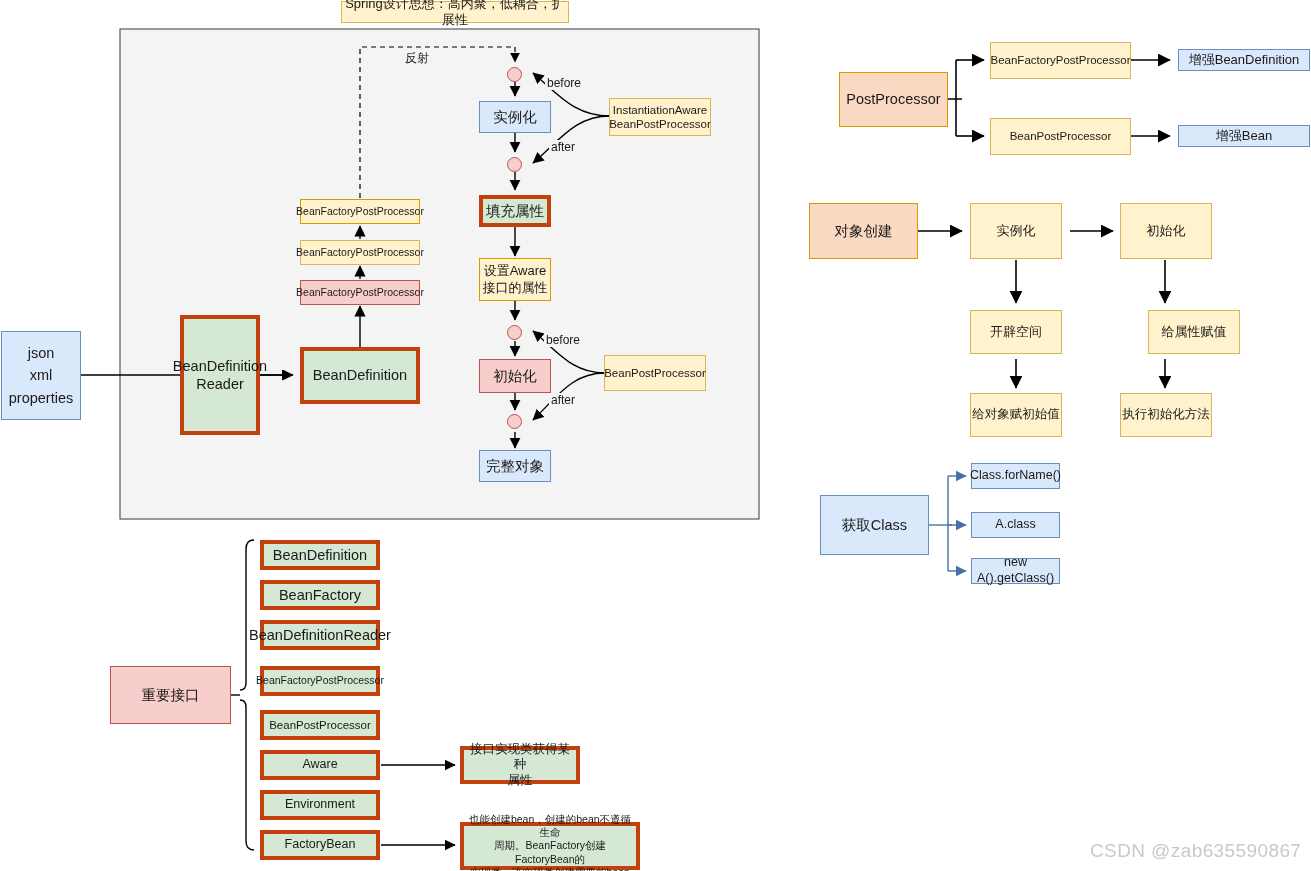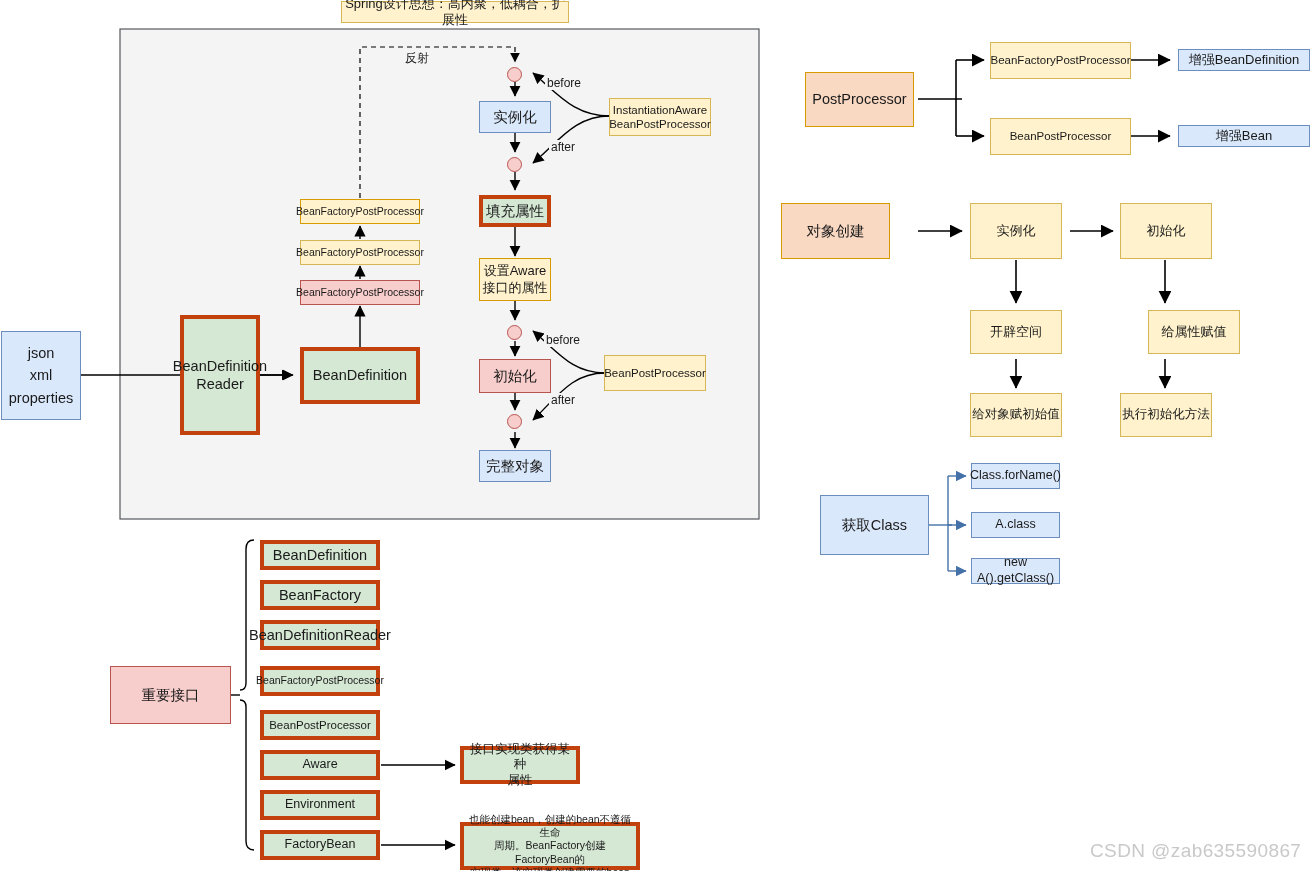--- a/index.html
+++ b/index.html
@@ -157,37 +157,37 @@
   <div class="lbl" style="left:549px;top:393px;">after</div>
 
   <div class="node yellow stack t11" style="left:609px;top:98px;width:102px;height:38px;">
     <span>InstantiationAware</span>
     <span>BeanPostProcessor</span>
   </div>
   <div class="node yellow t11" style="left:604px;top:355px;width:102px;height:36px;">
     <span>BeanPostProcessor</span>
   </div>
 
-  <div class="node peach t14" style="left:805px;top:72px;width:109px;height:55px;">
+  <div class="node peach t14" style="left:839px;top:72px;width:109px;height:55px;">
     <span>PostProcessor</span>
   </div>
   <div class="node yellow t11" style="left:990px;top:42px;width:141px;height:37px;">
     <span>BeanFactoryPostProcessor</span>
   </div>
   <div class="node yellow t11" style="left:990px;top:118px;width:141px;height:37px;">
     <span>BeanPostProcessor</span>
   </div>
   <div class="node blue t13" style="left:1178px;top:49px;width:132px;height:22px;">
     <span>增强BeanDefinition</span>
   </div>
   <div class="node blue t13" style="left:1178px;top:125px;width:132px;height:22px;">
     <span>增强Bean</span>
   </div>
 
-  <div class="node peach t14" style="left:781px;top:203px;width:109px;height:56px;">
+  <div class="node peach t14" style="left:809px;top:203px;width:109px;height:56px;">
     <span>对象创建</span>
   </div>
   <div class="node yellow t13" style="left:970px;top:203px;width:92px;height:56px;">
     <span>实例化</span>
   </div>
   <div class="node yellow t13" style="left:1120px;top:203px;width:92px;height:56px;">
     <span>初始化</span>
   </div>
   <div class="node yellow t13" style="left:970px;top:310px;width:92px;height:44px;">
     <span>开辟空间</span>

